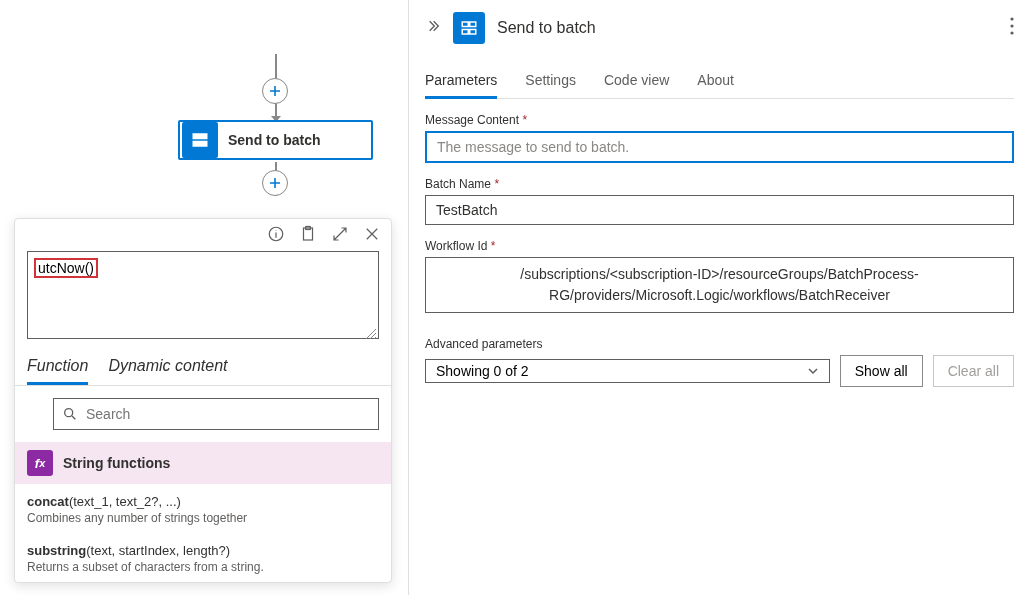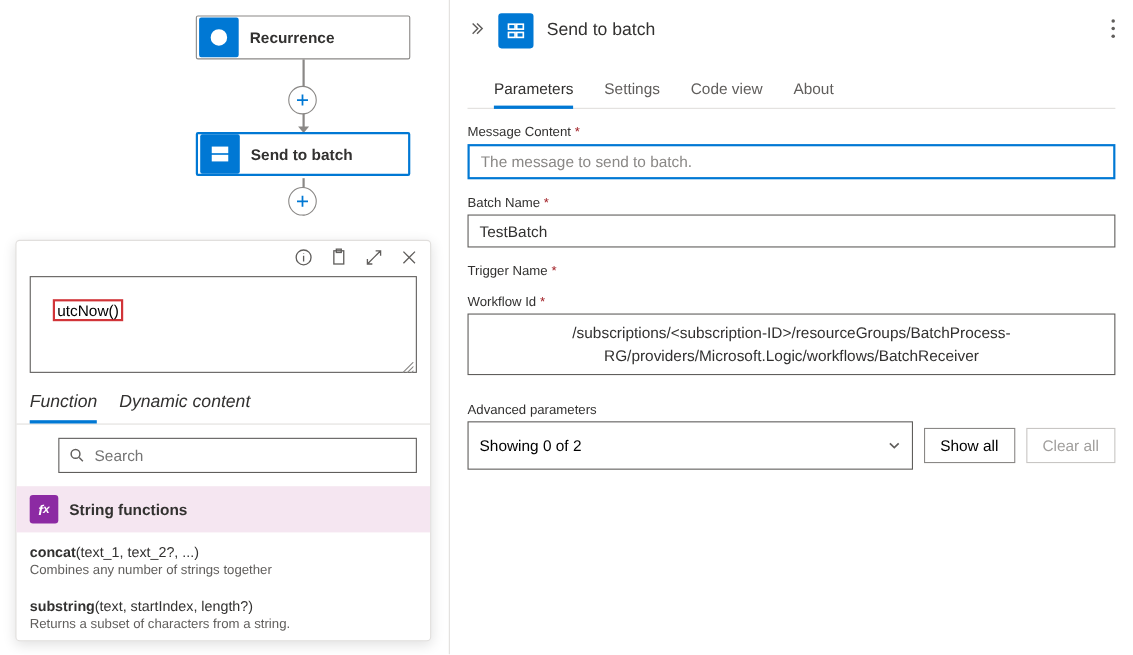--- a/index.html
+++ b/index.html
@@ -24,21 +24,21 @@
 
   .add-btn { position: absolute; left: 262px; width: 26px; height: 26px; border: 1px solid #8a8886; border-radius: 50%; background: #fff; display: flex; align-items: center; justify-content: center; cursor: pointer; }
   .add-btn.a1 { top: 78px; }
   .add-btn.a2 { top: 170px; }
   .add-btn svg { stroke: #0078d4; }
 
   
   .popup { position: absolute; left: 14px; top: 218px; width: 378px; background: #fff; border: 1px solid #e1dfdd; box-shadow: 0 3px 12px rgba(0,0,0,0.12); border-radius: 4px; }
   .popup-toolbar { display: flex; justify-content: flex-end; padding: 6px 10px 4px; gap: 14px; }
   .popup-toolbar .ticon { width: 18px; height: 18px; cursor: pointer; display:flex; align-items:center; justify-content:center; color:#605e5c; }
-  .expr-box { margin: 4px 12px 12px; border: 1px solid #605e5c; min-height: 88px; padding: 20px; font-family: Consolas, monospace; font-size: 14px; position: relative; }
+  .expr-box { margin: 4px 12px 12px; border: 1px solid #605e5c; min-height: 88px; padding: 6px; font-family: Consolas, monospace; font-size: 14px; position: relative; }
   .expr-text { display: inline-block; border: 2px solid #d13438; padding: 0 2px; }
   .resize-grip { position:absolute; right:2px; bottom:2px; width:10px; height:10px; }
   .resize-grip svg { stroke:#8a8886; }
 
   .popup-tabs { display: flex; gap: 20px; padding: 0 12px; border-bottom: 1px solid #e1dfdd; margin-top: 12px; }
   .popup-tab { font-size: 16px; color: #323130; padding: 6px 0 10px; cursor: pointer; position:relative;font-style:italic; }
   .popup-tab.active::after { content:""; position:absolute; bottom:0; left:0; right:0; height:3px; background:#0078d4; }
 
   .search-row { padding: 12px; margin-left: 26px; }
   .search-box { display:flex; align-items:center; border:1px solid #605e5c; height:32px; padding:0 8px; }
@@ -57,58 +57,49 @@
   
   .panel { position: absolute; left: 408px; top: 0; right: 0; bottom: 0; border-left: 1px solid #e1dfdd; padding: 12px 16px 16px; }
   .panel-header { display:flex; align-items:center; justify-content:space-between; }
   .panel-header-left { display:flex; align-items:center; gap:12px; }
   .collapse-icon, .more-icon { cursor:pointer; color:#605e5c; font-size:16px; }
   .panel-box-icon { width:32px; height:32px; background:#0078d4; border-radius:3px; display:flex; align-items:center; justify-content:center; }
   .panel-title { font-size:16px; color:#323130; }
 
   .panel-tabs { display:flex; gap:28px; margin-top:24px; border-bottom:1px solid #e1dfdd; }
   .panel-tab { font-size:14px; color:#605e5c; padding:4px 0 10px; cursor:pointer; position:relative; }
-  .panel-tab.active { color:#323130; font-weight:400;margin-left:24px; }
+  .panel-tab.active { color:#323130; font-weight:400; }
   .panel-tab.active::after { content:""; position:absolute; bottom:-1px; left:0; right:0; height:3px; background:#0078d4; }
 
   .field { margin-top:14px; }
   .field-label { font-size:12px; color:#323130; }
   .field-label .req { color:#a4262c; }
   .field-input { width:100%; border:1px solid #605e5c; font-size:14px; padding:6px 10px; margin-top:4px; color:#323130; }
   .field-input.focused { border:2px solid #0078d4; color:#8a8886; }
   .field-input.tall { min-height:48px; line-height:1.5;text-align:center; }
 
   .adv-row { margin-top:24px; }
   .adv-label { font-size:12px; color:#323130; }
   .adv-controls { display:flex; gap:10px; margin-top:4px; align-items:center; }
-  .adv-select { flex:1; border:1px solid #605e5c; height:44px; display:flex; align-items:center; justify-content:space-between; padding:0 10px; font-size:14px; cursor:pointer; }
+  .adv-select { flex:1; border:1px solid #605e5c; height:24px; display:flex; align-items:center; justify-content:space-between; padding:0 10px; font-size:14px; cursor:pointer; }
   .adv-btn { border:1px solid #8a8886; height:32px; padding:0 14px; font-size:14px; background:#fff; cursor:pointer; border-radius:0; }
   .adv-btn.disabled { color:#a19f9d; border-color:#c8c6c4; cursor:default; }
 </style>
 </head>
 <body>
 
 <div class="canvas">
 
   <div class="connector c1"></div>
   <div class="arrow-down">
     <svg viewBox="0 0 12 12">
         <path d="M1 3 L6 9 L11 3 Z"></path>
       </svg>
   </div>
 
-  <div class="node node-recurrence">
-    <div class="node-icon blue">
-      <svg width="20" height="20" viewBox="0 0 24 24" fill="none" stroke="#fff" stroke-width="2">
-        <circle cx="12" cy="12" r="8"></circle>
-          <path d="M12 7 V12 L15 14"></path>
-      </svg>
-    </div>
-    <span class="node-label">Recurrence</span>
-  </div>
 
   <div class="add-btn a1">
     <svg width="14" height="14" viewBox="0 0 14 14" stroke-width="1.6">
         <path d="M7 2 V12 M2 7 H12"></path>
       </svg>
   </div>
 
   <div class="node node-batch">
     <div class="node-icon blue">
       <svg width="18" height="18" viewBox="0 0 24 24" fill="none" stroke="#fff" stroke-width="2">
@@ -234,21 +225,20 @@
     <div class="field-label"><span>Message Content</span> <span class="req">*</span></div>
     <div class="field-input focused">The message to send to batch.</div>
   </div>
 
   <div class="field">
     <div class="field-label"><span>Batch Name</span> <span class="req">*</span></div>
     <div class="field-input">TestBatch</div>
   </div>
 
   <div class="field">
-    <div class="field-label"><span>Trigger Name</span> <span class="req">*</span></div>
   </div>
 
   <div class="field">
     <div class="field-label"><span>Workflow Id</span> <span class="req">*</span></div>
     <div class="field-input tall">/subscriptions/&lt;subscription-ID&gt;/resourceGroups/BatchProcess-RG/providers/Microsoft.Logic/workflows/BatchReceiver</div>
   </div>
 
   <div class="adv-row">
     <div class="adv-label">Advanced parameters</div>
     <div class="adv-controls">

